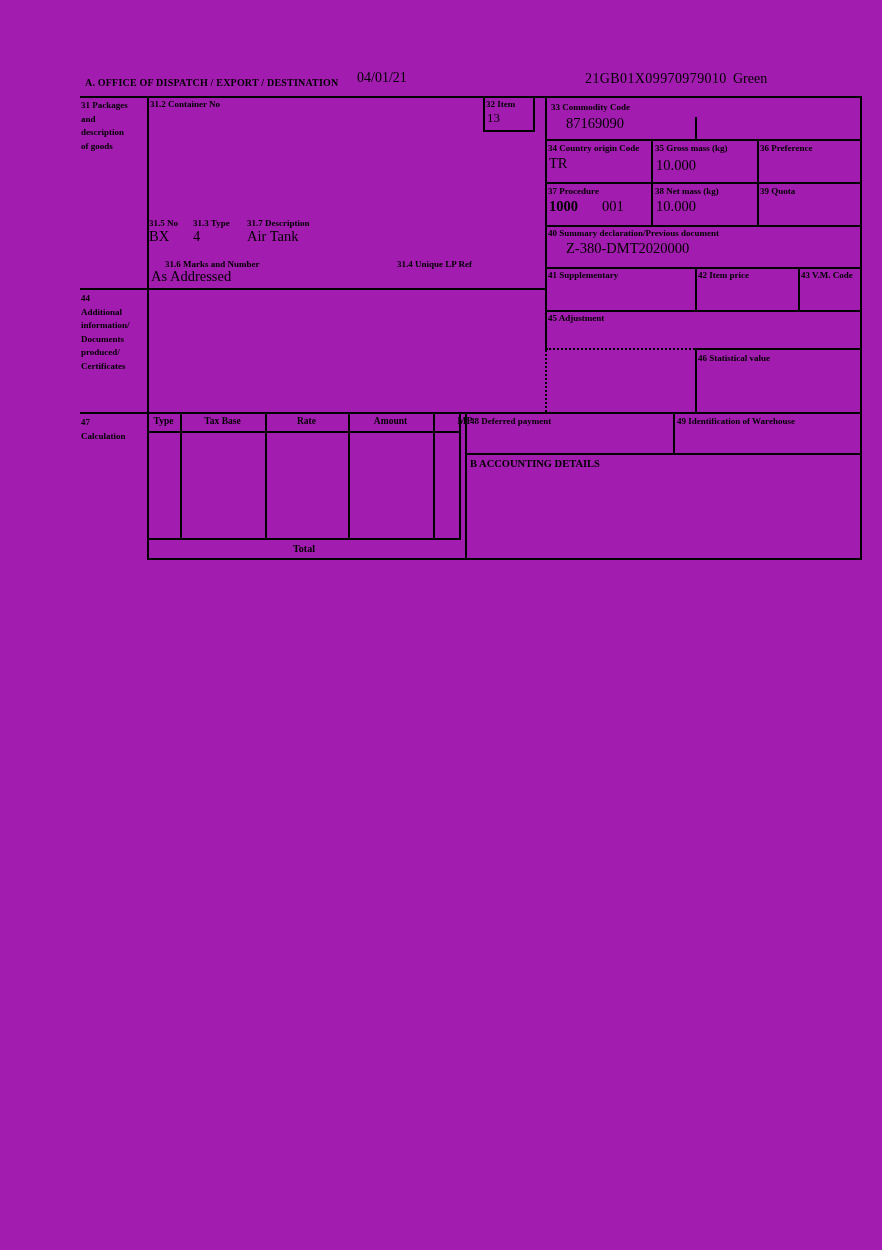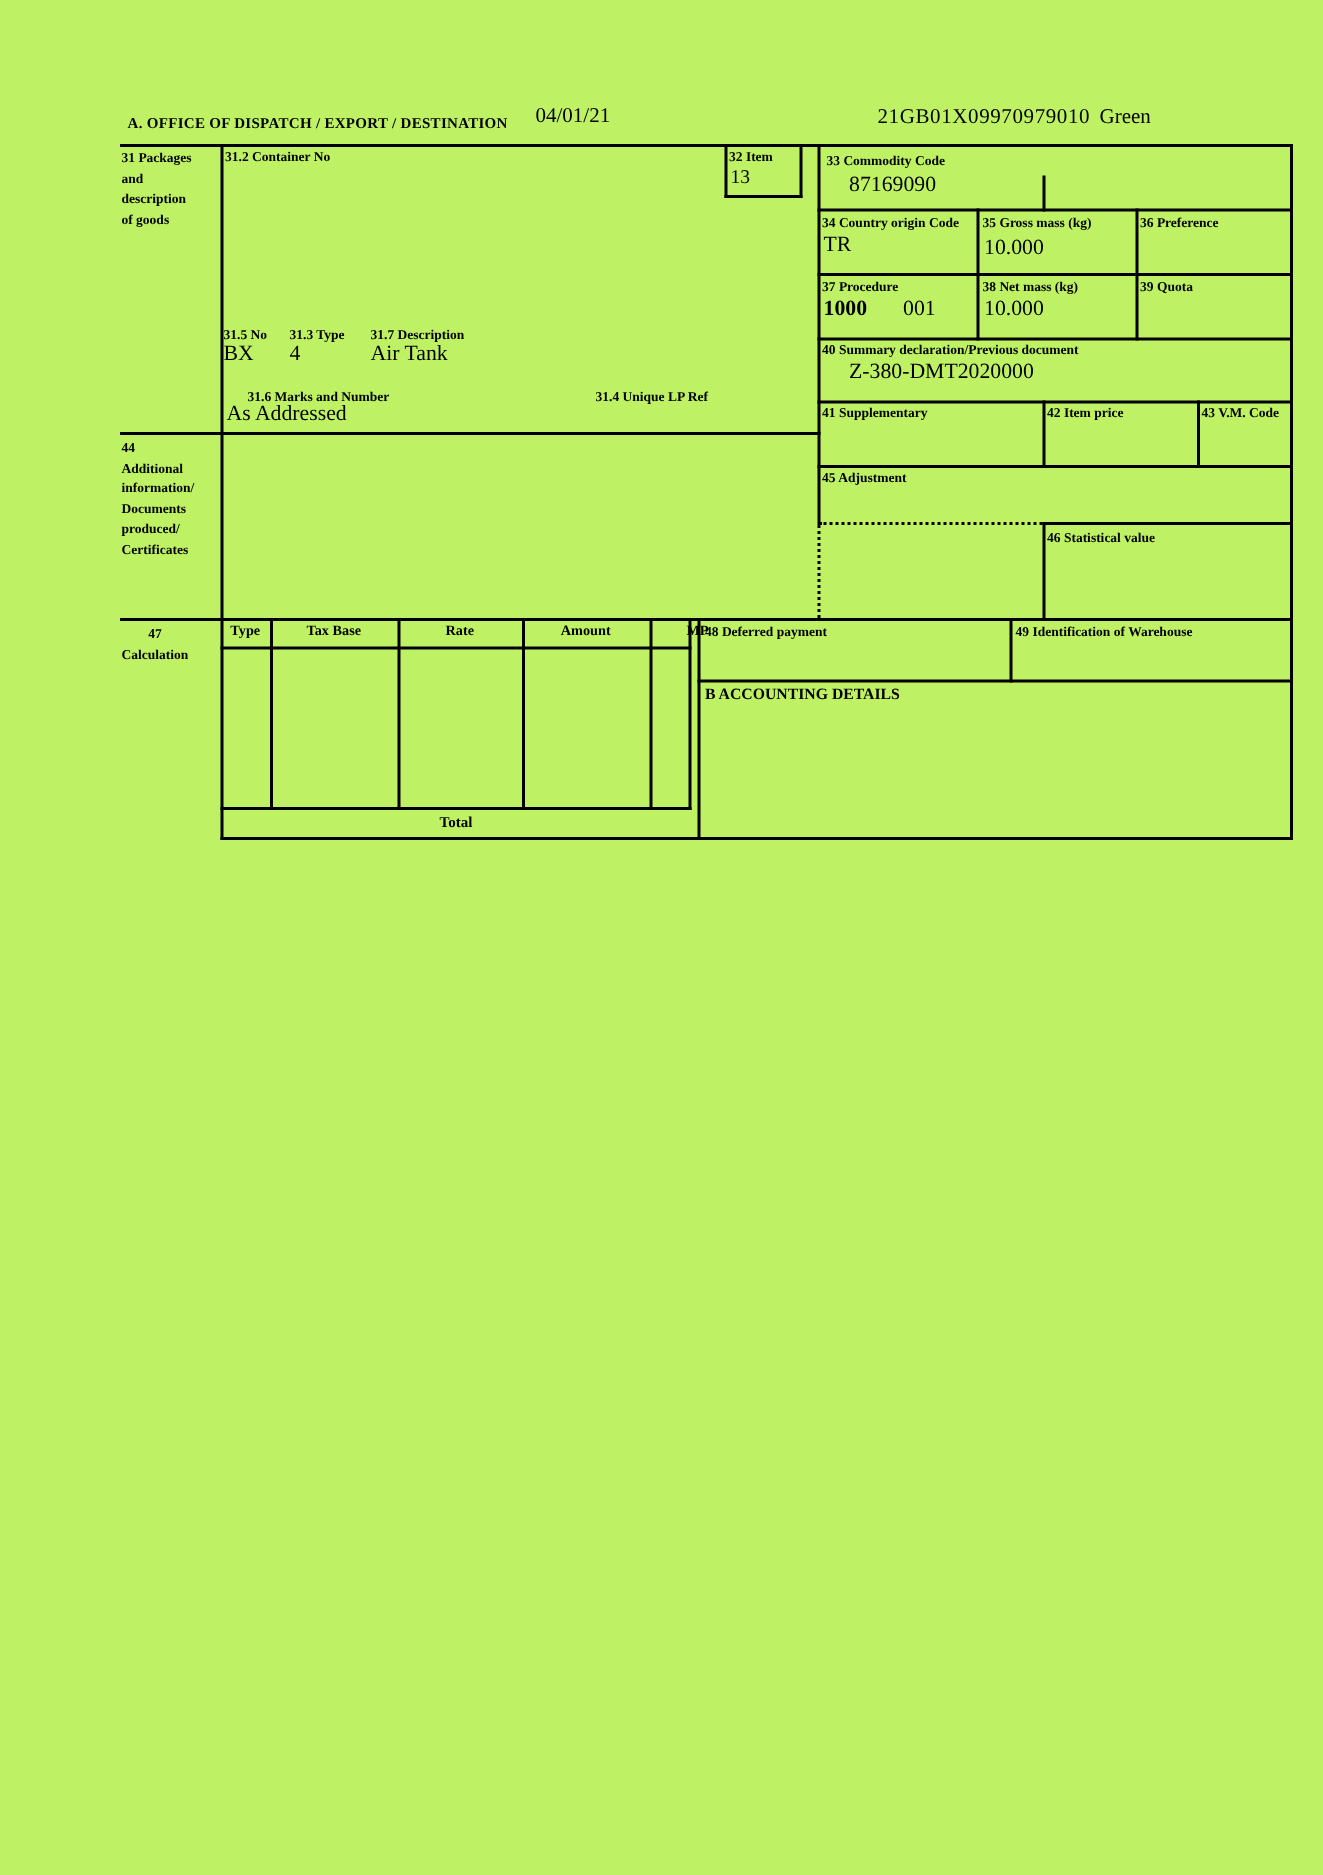--- a/index.html
+++ b/index.html
@@ -1,18 +1,18 @@
 <!DOCTYPE html>
 <html><head>
 <meta charset="utf-8">
 <style>
   html,body{margin:0;padding:0;background:#e8e8e8;}
   .page{
     position:relative;width:882px;height:1250px;margin:0 auto;
-    background:#bef264;color:#000;
+    background:#a21caf;color:#000;
     font-family:"Liberation Serif","DejaVu Serif",serif;
     overflow:hidden;
   }
   
   .hl{position:absolute;height:2px;background:#000;}
   .vl{position:absolute;width:2px;background:#000;}
   .hd{position:absolute;height:0;border-top:2px dotted #000;}
   .vd{position:absolute;width:0;border-left:2px dotted #000;}
   
   .lbl{position:absolute;font-weight:bold;font-size:9px;line-height:11px;white-space:nowrap;}
@@ -125,21 +125,21 @@
     <div>Additional</div>
     <div>information/</div>
     <div>Documents</div>
     <div>produced/</div>
     <div>Certificates</div>
   </div>
 
   <div class="lbl" style="left:548px;top:313px;">45 Adjustment</div>
   <div class="lbl" style="left:698px;top:353px;">46 Statistical value</div>
 
-  <div class="stack" style="left:81px;top:416px;text-align:center;">
+  <div class="stack" style="left:81px;top:416px;">
     <div>47</div>
     <div>Calculation</div>
   </div>
   <div class="colhdr" style="left:147px;top:416px;width:33px;">Type</div>
   <div class="colhdr" style="left:180px;top:416px;width:85px;">Tax Base</div>
   <div class="colhdr" style="left:265px;top:416px;width:83px;">Rate</div>
   <div class="colhdr" style="left:348px;top:416px;width:85px;">Amount</div>
   <div class="colhdr" style="left:451px;top:416px;width:28px;">MP</div>
   <div class="colhdr" style="left:147px;top:543px;width:314px;font-size:10px;">Total</div>
 

